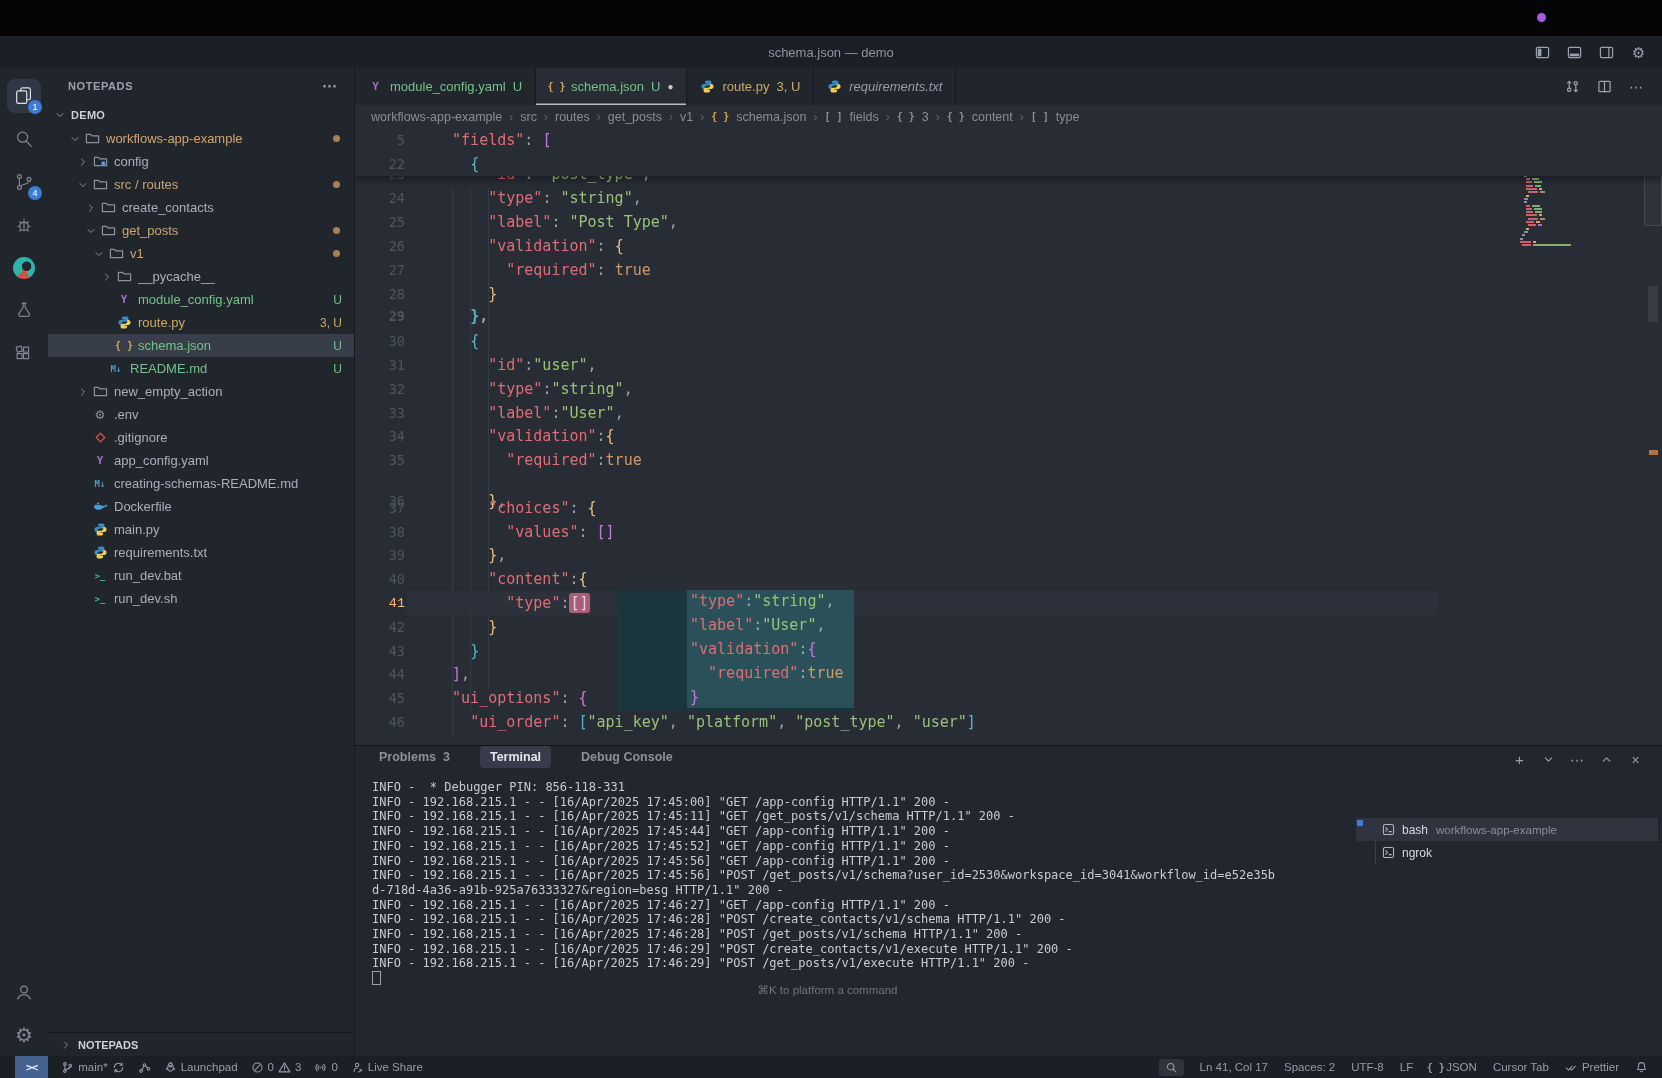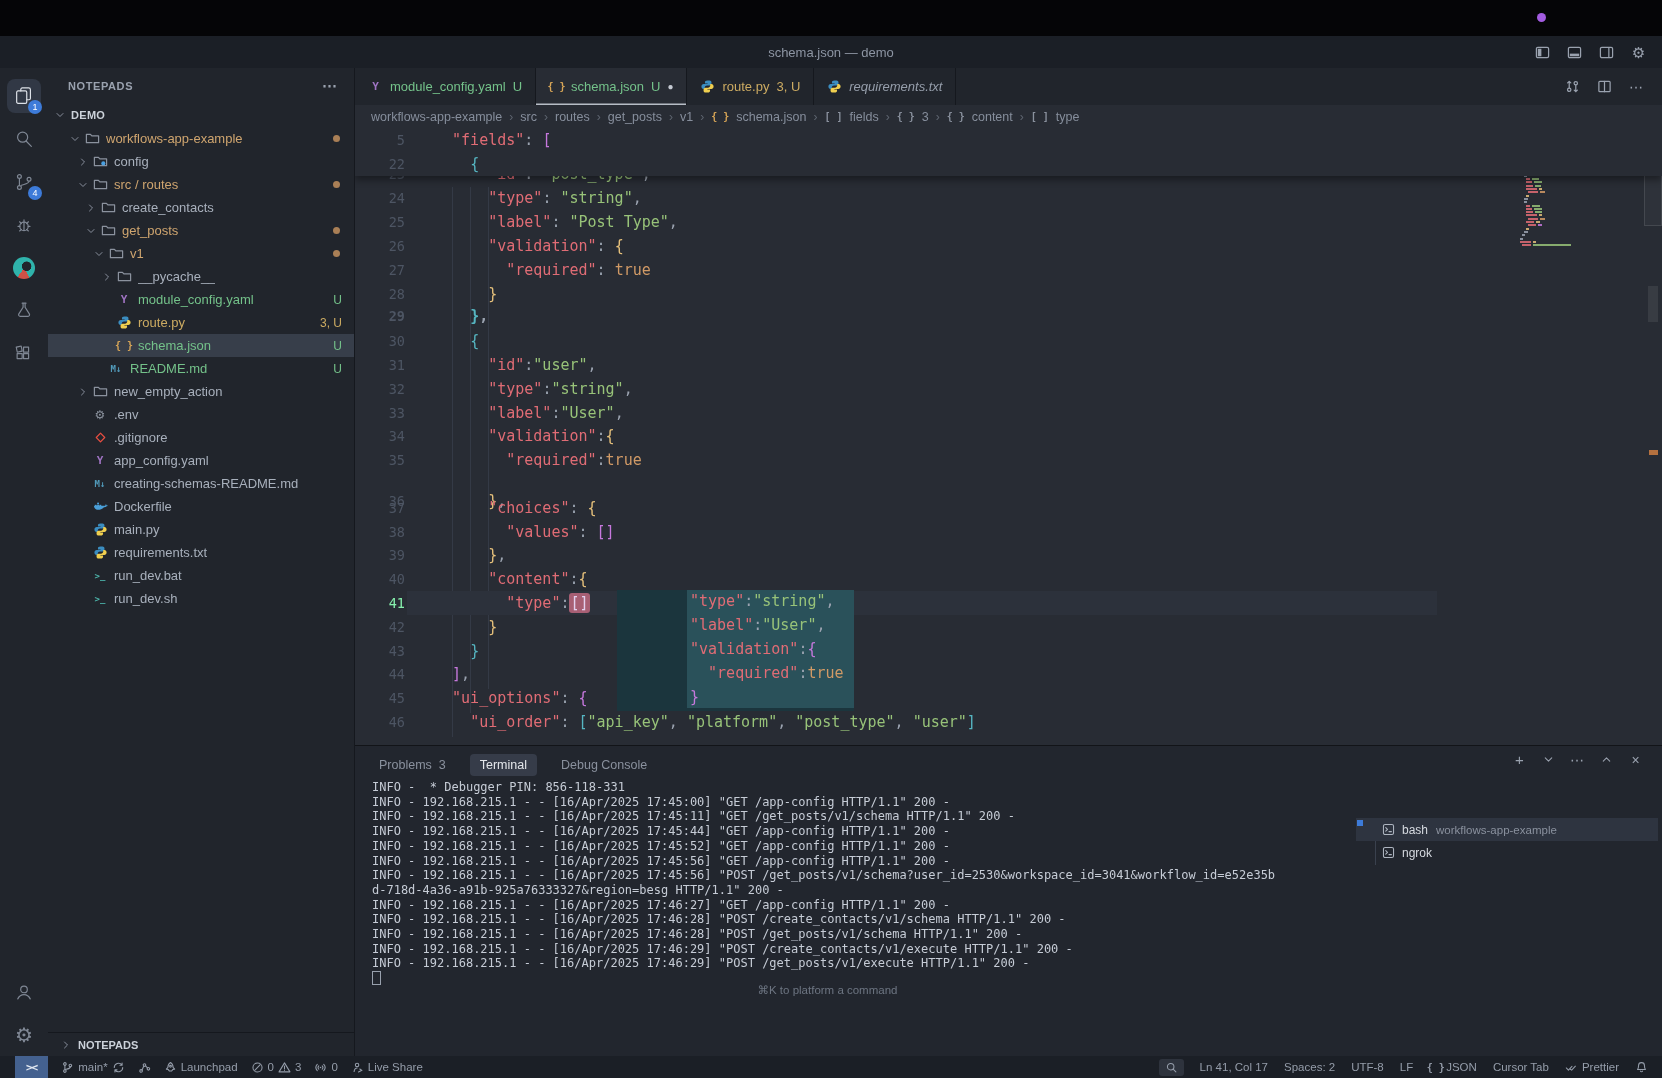--- a/index.html
+++ b/index.html
@@ -58,21 +58,21 @@
   .breadcrumb{height:23px;display:flex;align-items:center;gap:7px;padding-left:16px;font-size:12.5px;
               color:#868e9c;background:#282c34;}
   .bc-sep{color:#5d646f;font-size:12px;}
   .bc-ic{font-size:10px;font-weight:700;color:#8a919e;font-family:"DejaVu Sans Mono",monospace;}
   .bc-ic.orange{color:#d8a657;}
   
   .editor{position:absolute;left:0;top:60px;width:1307px;height:616px;overflow:hidden;background:#282c34;}
   .crow{position:absolute;left:0;width:100%;display:flex;height:23.8px;align-items:center;white-space:pre;
         font-family:"DejaVu Sans Mono",monospace;font-size:15px;z-index:2;}
   .lnum{width:50px;text-align:right;color:#4d5563;flex:none;font-size:13.5px;font-family:"DejaVu Sans Mono",monospace;}
-  .lnum.cur{color:#86efac;}
+  .lnum.cur{color:#fdba74;font-family:Liberation Mono, monospace;}
   .ltxt{margin-left:29px;}
   .k{color:#e06c75;} .s{color:#98c379;} .p{color:#9ba3b0;} .n{color:#d19a66;}
   .bg1{color:#e5c07b;} .bp1{color:#c678dd;} .bc1{color:#56b6c2;}
   .selbox{background:#a85f74;border-radius:3px;padding:1px 1px;color:#e3d0ee;}
   .sticky{position:absolute;left:0;top:0;width:100%;height:47.6px;background:#282c34;z-index:6;
           box-shadow:0 4px 7px rgba(0,0,0,.38);}
   .sticky .crow{position:relative;z-index:6;}
   .partialclip{position:absolute;left:0;top:47.6px;width:100%;height:11px;overflow:hidden;z-index:2;}
   .curline{position:absolute;left:52px;top:463.2px;width:1030px;height:23.8px;background:#2c313b;z-index:1;}
   .iguide{position:absolute;width:1px;background:#343a46;z-index:0;}
@@ -84,21 +84,21 @@
   .mm-row{height:2px;margin-bottom:1.3px;white-space:nowrap;font-size:0;}
   .mm-seg{display:inline-block;height:2px;margin-right:2px;opacity:.85;}
   .mm-r{background:#e06c75;} .mm-g{background:#98c379;} .mm-o{background:#d19a66;}
   .mm-y{background:#e5c07b;} .mm-w{background:#9aa2b1;} .mm-p{background:#c678dd;}
   .mm-slider{position:absolute;left:1289px;top:4px;width:16px;height:92px;border:1px solid rgba(255,255,255,.11);
              background:rgba(255,255,255,.03);z-index:3;}
   .sb-thumb{position:absolute;left:1293px;top:158px;width:10px;height:36px;background:rgba(255,255,255,.08);z-index:3;}
   .sb-mark{position:absolute;left:1294px;top:322px;width:9px;height:5px;background:#b5713f;z-index:3;}
   
   .panel{position:absolute;left:0;top:677px;width:1307px;height:311px;background:#22262e;border-top:1px solid #121418;}
-  .phdr{height:30px;display:flex;align-items:flex-end;padding-left:14px;gap:14px;font-size:12.5px;color:#8a919e;}
+  .phdr{height:30px;display:flex;align-items:flex-start;padding-left:14px;gap:20px;font-size:12.5px;color:#8a919e;font-weight:bold;}
   .ptab{padding:4px 10px;border-radius:4px;display:flex;gap:7px;}
   .ptab.active{background:#363c49;color:#e3e6ea;}
   .pactions{position:absolute;right:20px;top:7px;display:flex;gap:16px;color:#9aa2af;font-size:14px;align-items:center;}
   .pactions .ic{width:13px;height:13px;}
   .tout{position:absolute;left:17px;top:34px;font-family:"DejaVu Sans Mono",monospace;font-size:12px;
         line-height:14.7px;color:#c6ccd6;white-space:pre;}
   .tcursor{display:inline-block;width:7px;height:12px;border:1px solid #98a0ad;vertical-align:-2px;}
   .thint{position:absolute;left:0;top:237px;width:945px;text-align:center;font-size:11.5px;color:#6d7582;}
   .tlist{position:absolute;left:1001px;top:72px;width:302px;}
   .tlvline{position:absolute;left:19px;top:1px;height:46px;width:1px;background:#3a414e;}

